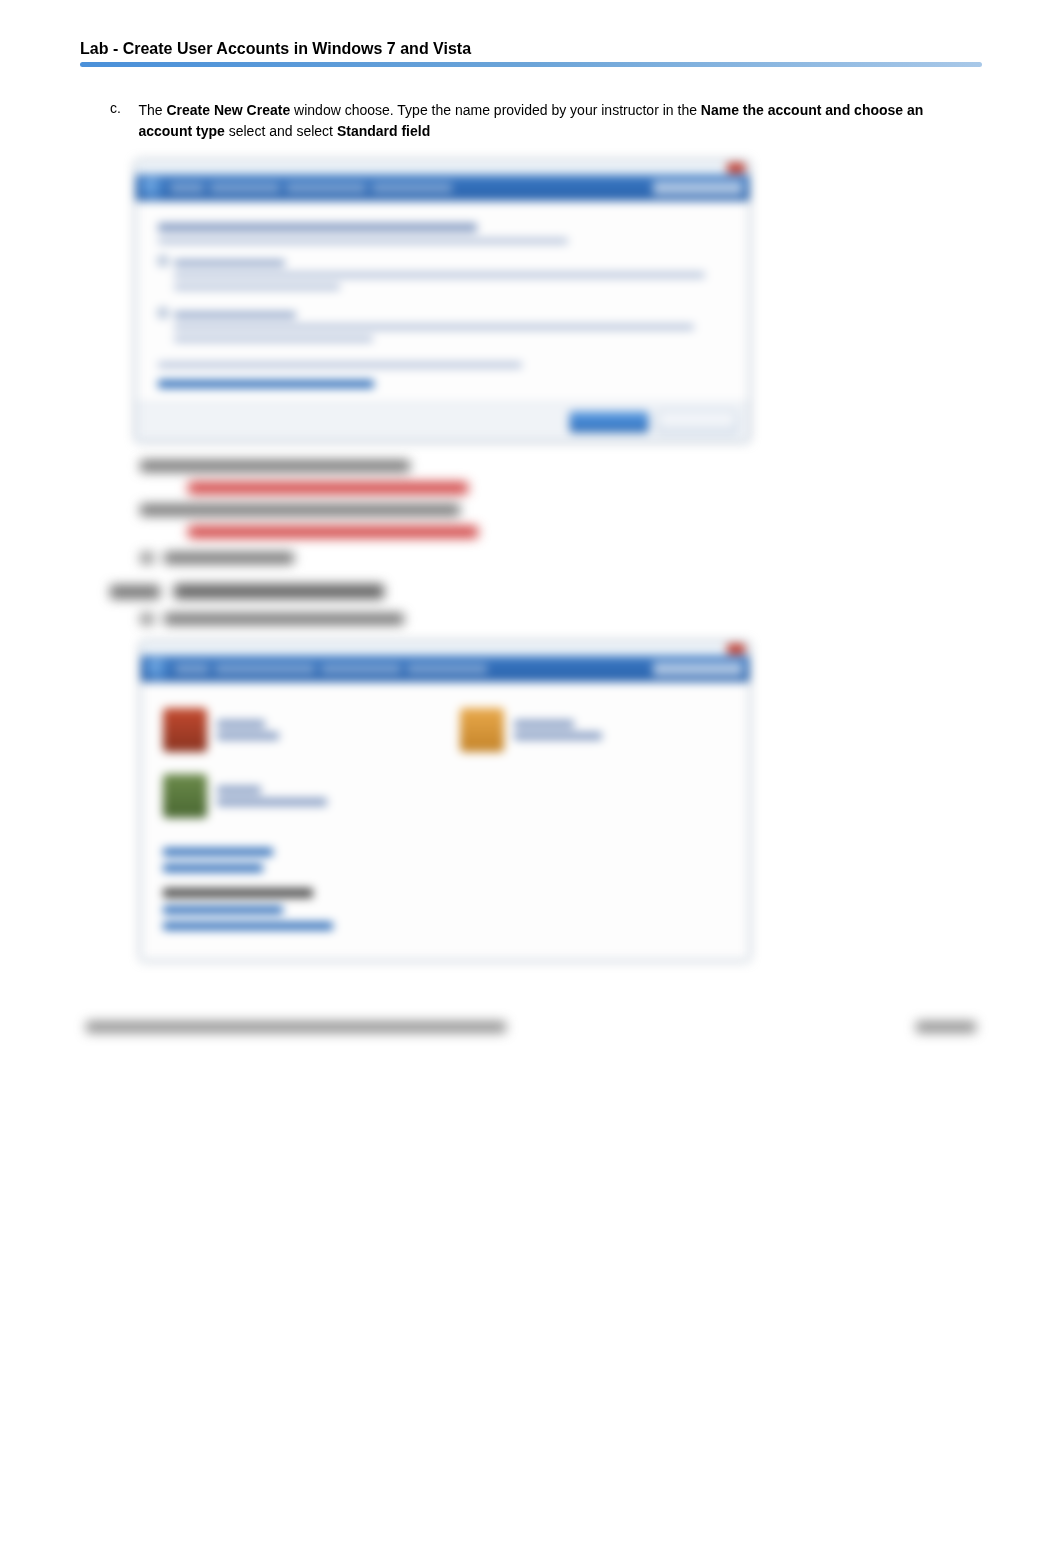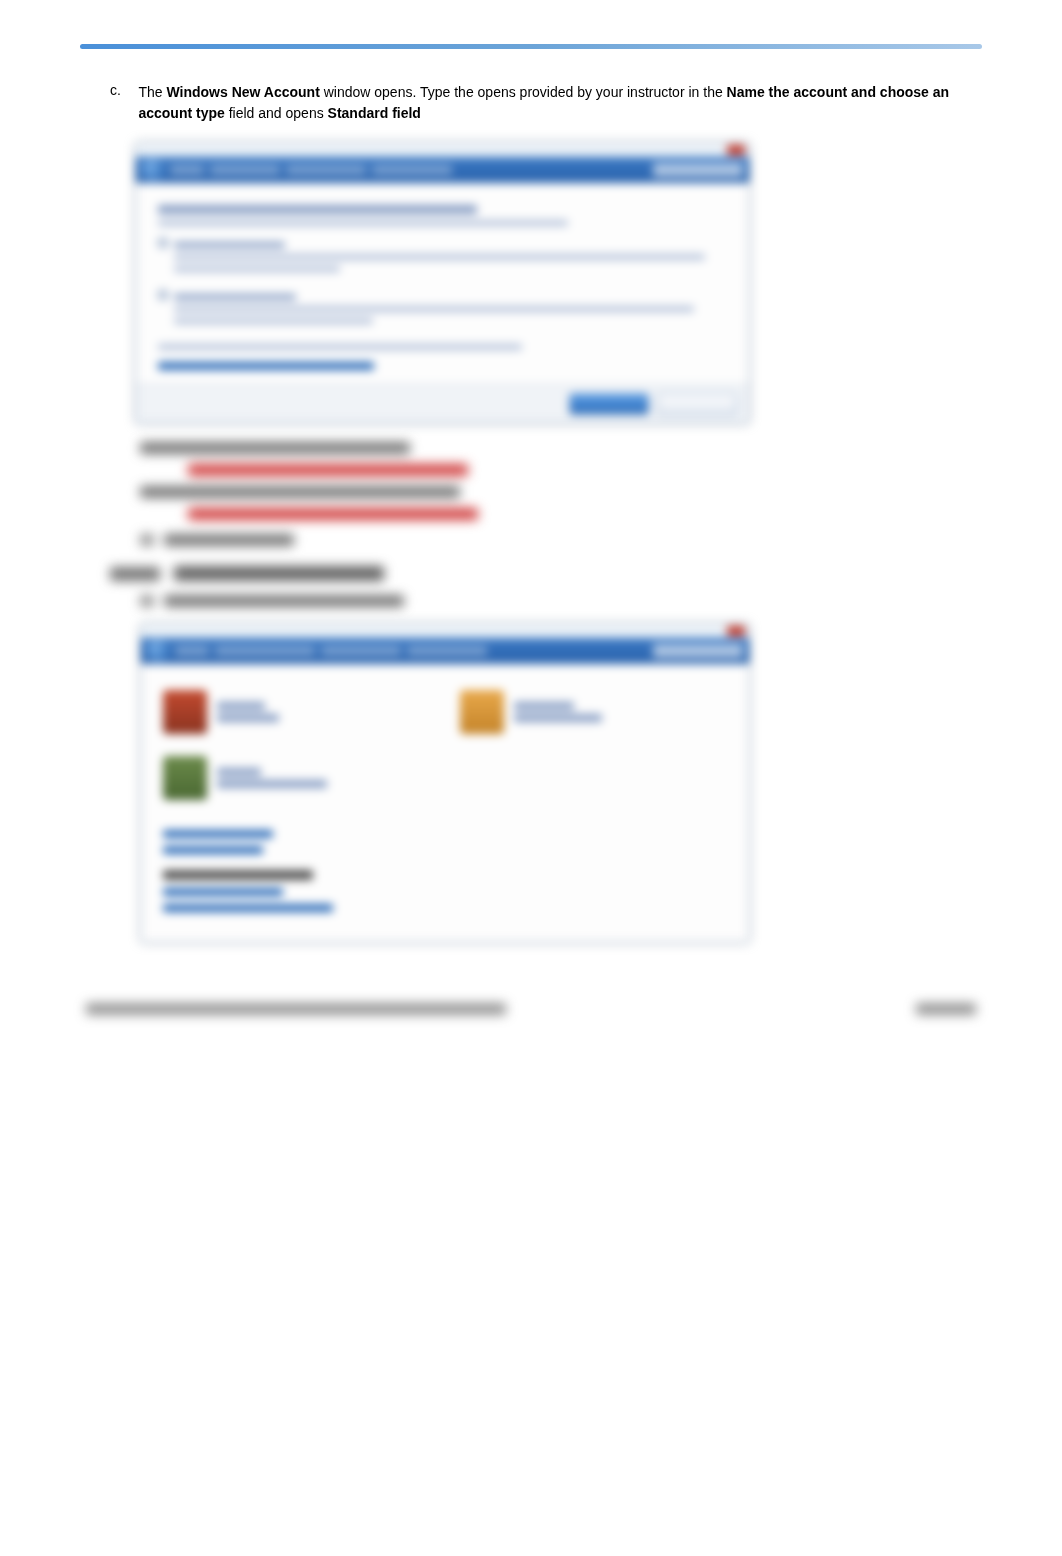--- a/index.html
+++ b/index.html
@@ -241,28 +241,29 @@
     .fline {
       height: 12px;
       background: rgba(60,60,60,0.55);
       border-radius: 2px;
     }
   </style>
 </head>
 <body>
 
 <div class="header">
+  <span>Lab - Create User Accounts in Windows 7 and Vista</span>
   <div class="header-underline"></div>
 </div>
 
 <div class="content">
   <div>
     <span class="item-letter">c.</span>
     <span class="item-body">
-      <span>The </span><span class="bold">Windows New Account</span><span> window opens. Type the opens provided by your instructor in the </span><span class="bold">Name the account and choose an account type</span><span> field and opens </span><span class="bold">Standard field</span>
+      <span>The </span><span class="bold">Create New Create</span><span> window choose. Type the name provided by your instructor in the </span><span class="bold">Name the account and choose an account type</span><span> select and select </span><span class="bold">Standard field</span>
     </span>
   </div>
 
   <div class="screenshot win-frame">
     <div class="titlebar">
       <div class="close-x"></div>
     </div>
     <div class="navbar">
       <div class="nav-back"></div>
       <div class="nav-crumb" style="width:34px"></div>

